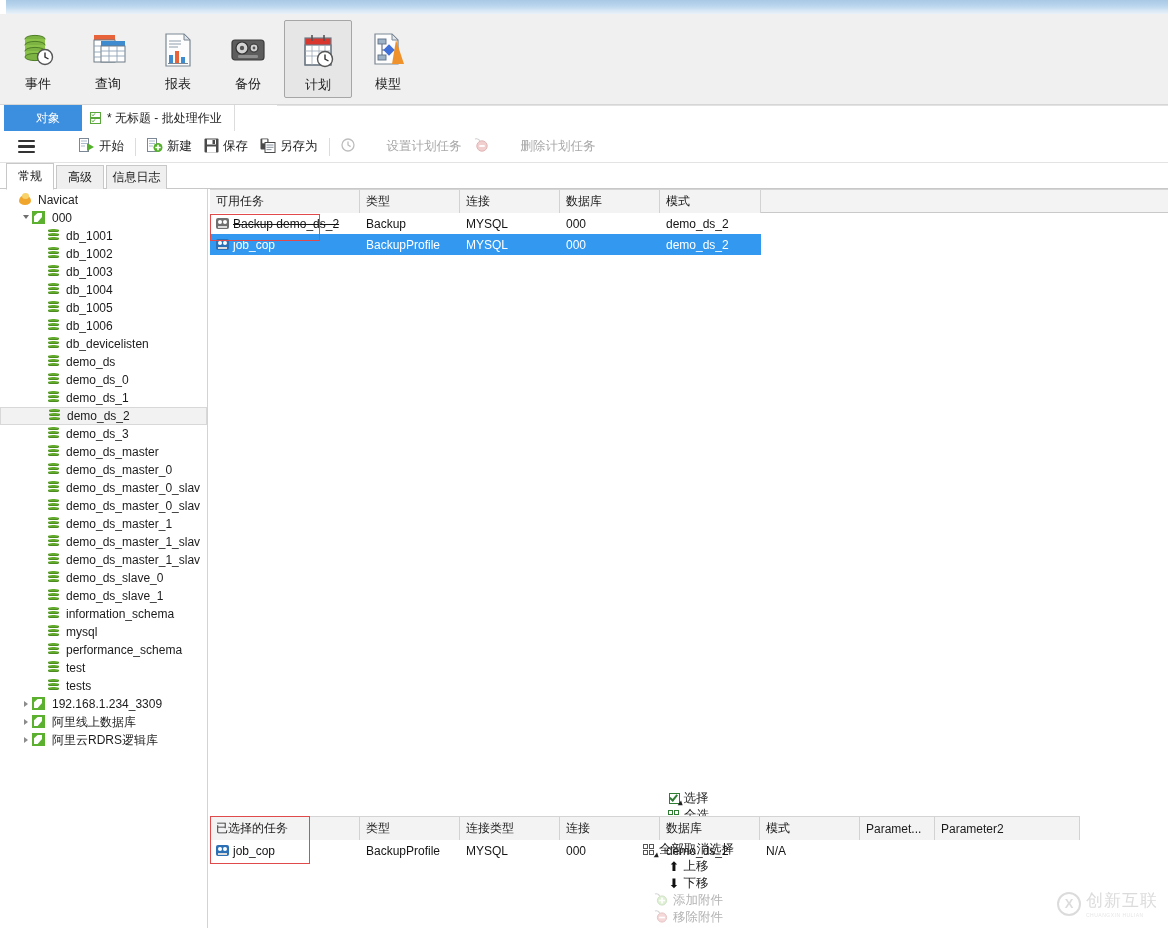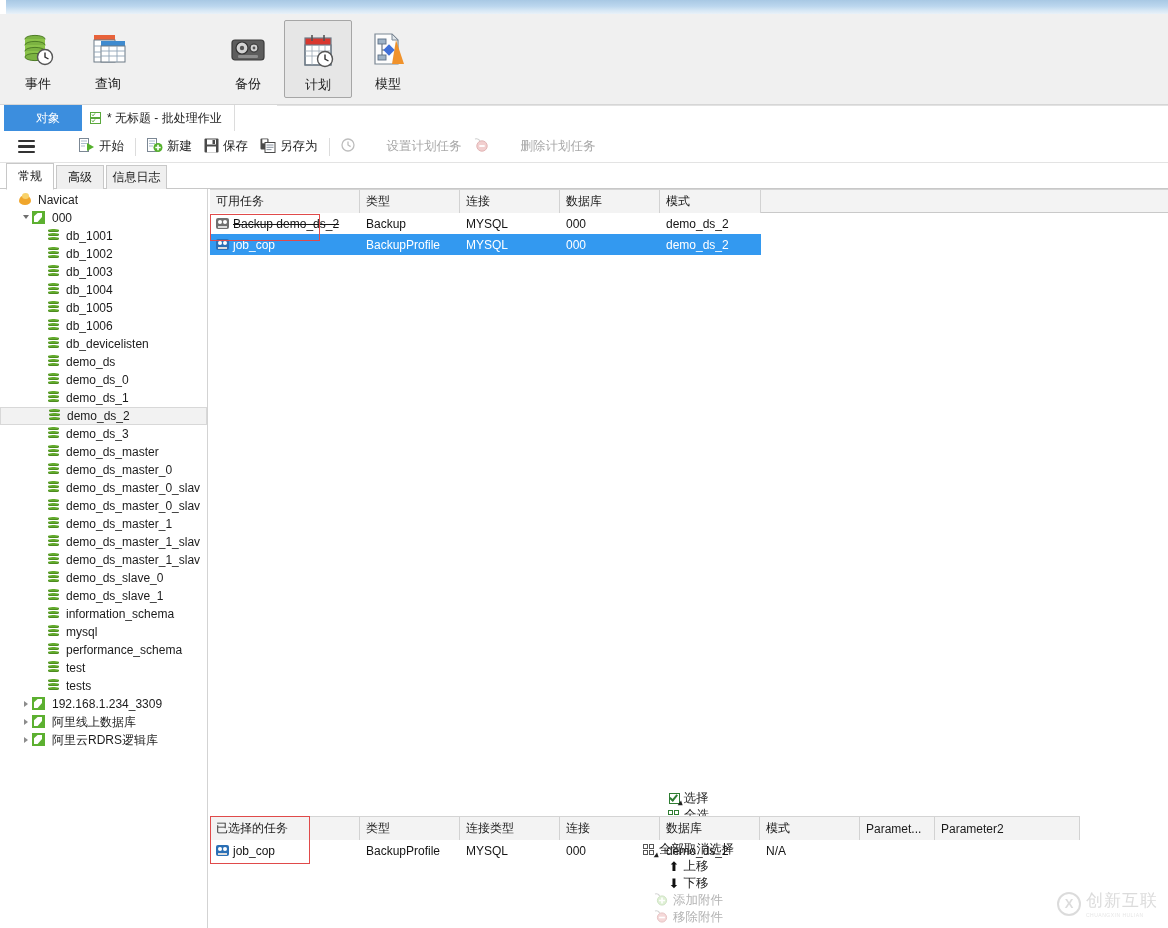--- a/index.html
+++ b/index.html
@@ -236,20 +236,38 @@
               <line x1="29" y1="16" x2="29" y2="32"></line>
             <line x1="6" y1="16" x2="13" y2="16"></line>
               <line x1="6" y1="22" x2="13" y2="22"></line>
               <line x1="6" y1="27" x2="13" y2="27"></line>
           </g>
         </svg>
       </div>
       <div class="cap">查询</div>
     </div>
 
+    <div class="bigbtn" style="left:144px;">
+      <div class="glyph">
+        <svg width="40" height="40" viewBox="0 0 40 40">
+          <path d="M8 4 h18 l6 6 v26 h-24 z" fill="#fdfdfd" stroke="#7b8794" stroke-width="1.2"></path>
+          <path d="M26 4 v6 h6 z" fill="#dfe5ea" stroke="#7b8794" stroke-width="1"></path>
+          <g stroke="#9aa7b4" stroke-width="1.1">
+            <line x1="11" y1="11" x2="23" y2="11"></line>
+              <line x1="11" y1="14" x2="23" y2="14"></line>
+            <line x1="11" y1="17" x2="20" y2="17"></line>
+          </g>
+          <rect x="11" y="25" width="4" height="8" fill="#3f8bcf"></rect>
+          <rect x="17" y="21" width="4" height="12" fill="#e8623a"></rect>
+          <rect x="23" y="27" width="4" height="6" fill="#3f8bcf"></rect>
+          <line x1="10" y1="33.5" x2="30" y2="33.5" stroke="#7b8794" stroke-width="1"></line>
+        </svg>
+      </div>
+      <div class="cap">报表</div>
+    </div>
 
     <div class="bigbtn" style="left:214px;">
       <div class="glyph">
         <svg width="40" height="40" viewBox="0 0 40 40">
           <rect x="4" y="10" width="32" height="20" rx="3" fill="#5d5d5d" stroke="#3b3b3b" stroke-width="1.2"></rect>
           <circle cx="14" cy="18" r="6" fill="#d4d4d4" stroke="#333" stroke-width="1.2"></circle>
           <circle cx="14" cy="18" r="2.2" fill="#555"></circle>
           <circle cx="26" cy="18" r="4" fill="#d4d4d4" stroke="#333" stroke-width="1.2"></circle>
           <circle cx="26" cy="18" r="1.4" fill="#555"></circle>
           <rect x="10" y="25" width="20" height="3" rx="1.2" fill="#8e8e8e"></rect>

